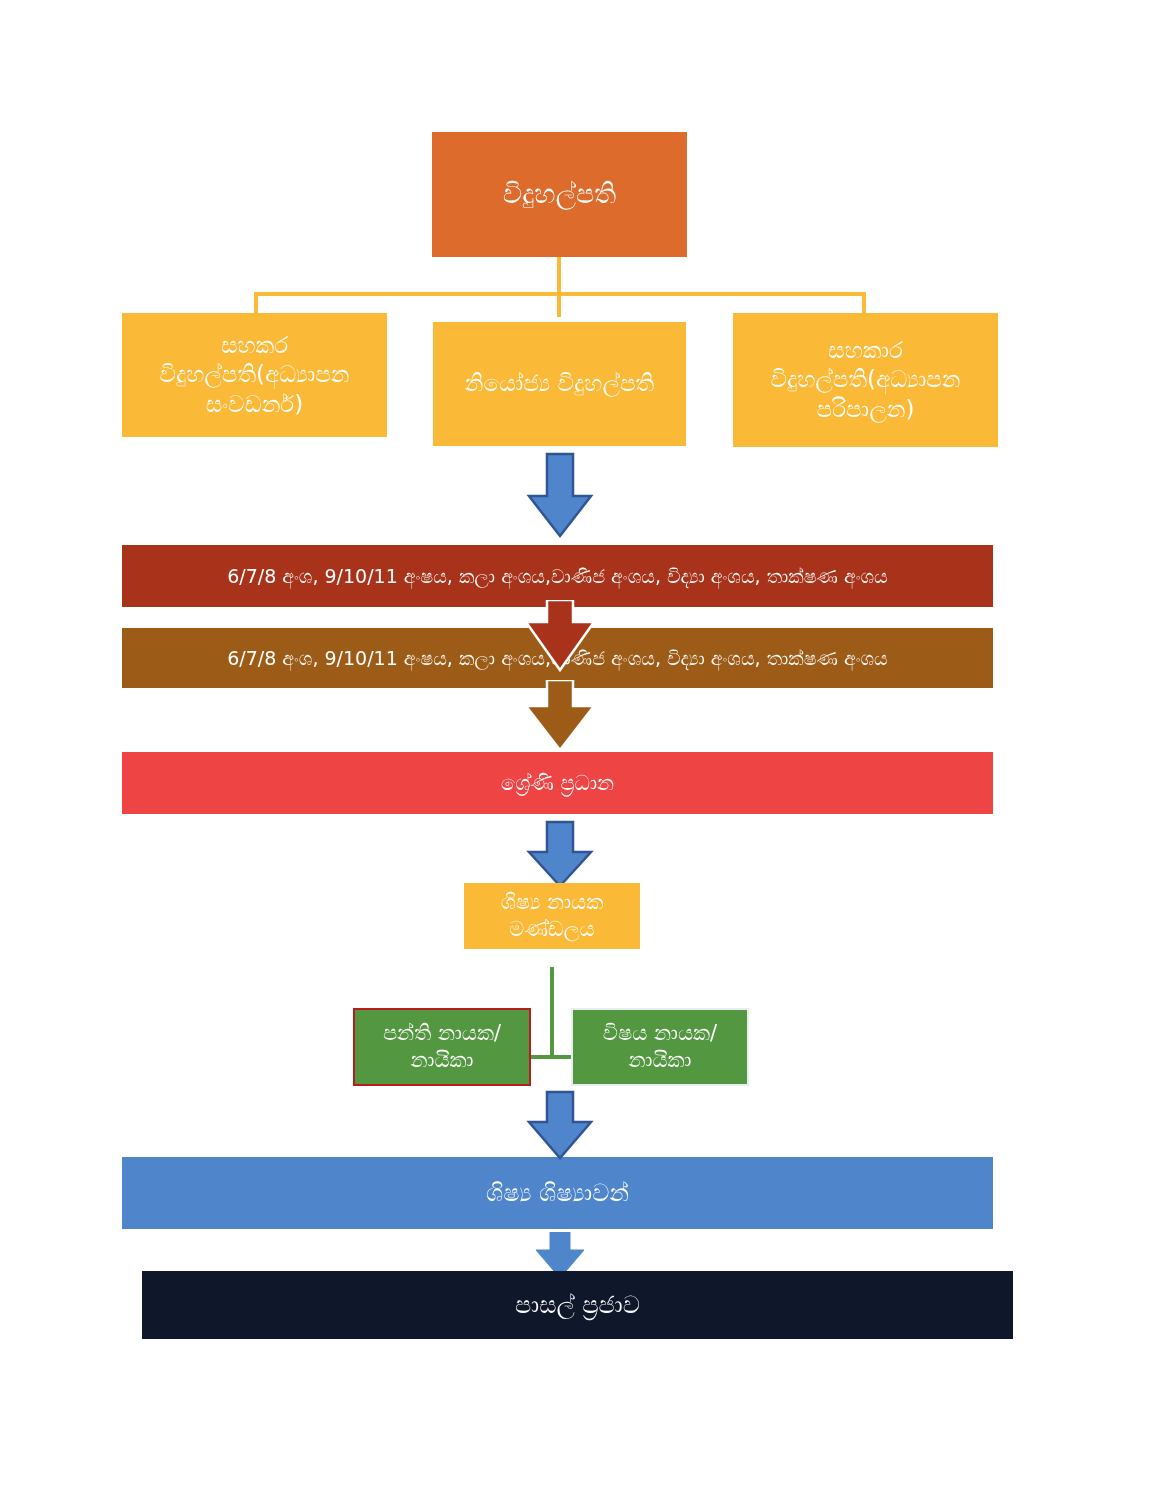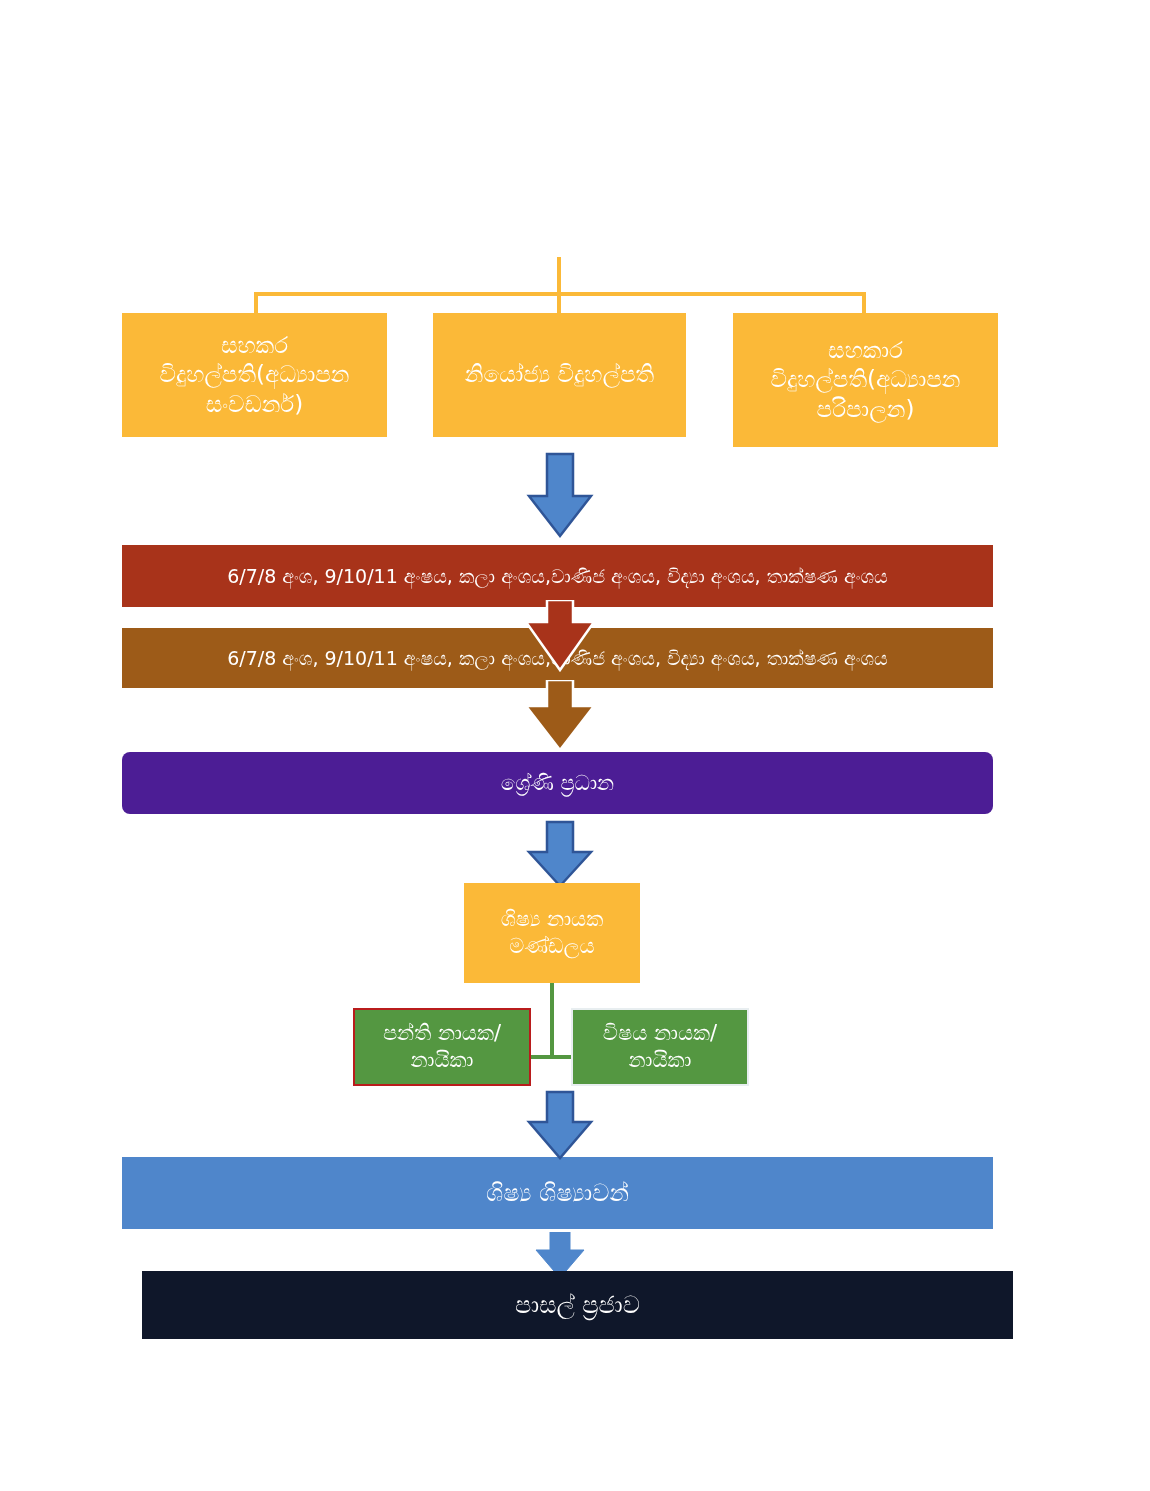--- a/index.html
+++ b/index.html
@@ -33,21 +33,21 @@
     left: 432px; top: 132px; width: 255px; height: 125px;
     background: #dd6b2c;
     font-size: 27px;
   }
   .n-asst-dev {
     left: 122px; top: 313px; width: 265px; height: 124px;
     background: #fbb938;
     font-size: 23px;
   }
   .n-deputy {
-    left: 433px; top: 313px; width: 253px; height: 124px;
+    left: 433px; top: 322px; width: 253px; height: 124px;
     background: #fbb938;
     font-size: 23px;
   }
   .n-asst-admin {
     left: 733px; top: 313px; width: 265px; height: 134px;
     background: #fbb938;
     font-size: 23px;
   }
   .n-sections-red {
     left: 122px; top: 545px; width: 871px; height: 62px;
@@ -56,26 +56,25 @@
     z-index: 3;
   }
   .n-sections-brown {
     left: 122px; top: 628px; width: 871px; height: 60px;
     background: #9d5b18;
     font-size: 19px;
     z-index: 3;
   }
   .n-grade-head {
     left: 122px; top: 752px; width: 871px; height: 62px;
-    background: #4c1d95;
+    background: #ef4444;
     font-size: 21px;
-    border-radius: 8px;
   }
   .n-student-council {
-    left: 464px; top: 883px; width: 176px; height: 100px;
+    left: 464px; top: 883px; width: 176px; height: 66px;
     background: #fbb938;
     font-size: 21px;
     z-index: 3;
   }
   .n-class-leader {
     left: 353px; top: 1008px; width: 178px; height: 78px;
     background: #549741;
     border: 2px solid #b91c1c;
     font-size: 21px;
     z-index: 3;
@@ -118,20 +117,21 @@
   .arrow {
     position: absolute;
     display: block;
   }
 </style>
 </head>
 <body>
 
 <div id="canvas">
 
+  <div class="node n-principal">විදුහල්පති</div>
 
   <div class="conn c-v-top"></div>
   <div class="conn c-h-top"></div>
   <div class="conn c-v-left"></div>
   <div class="conn c-v-right"></div>
 
   <div class="node n-asst-dev">සහකර
 විදුහල්පති(අධ්‍යාපන
 සංවඩර්න)</div>
   <div class="node n-deputy">නියෝජ්‍ය විදුහල්පති</div>

